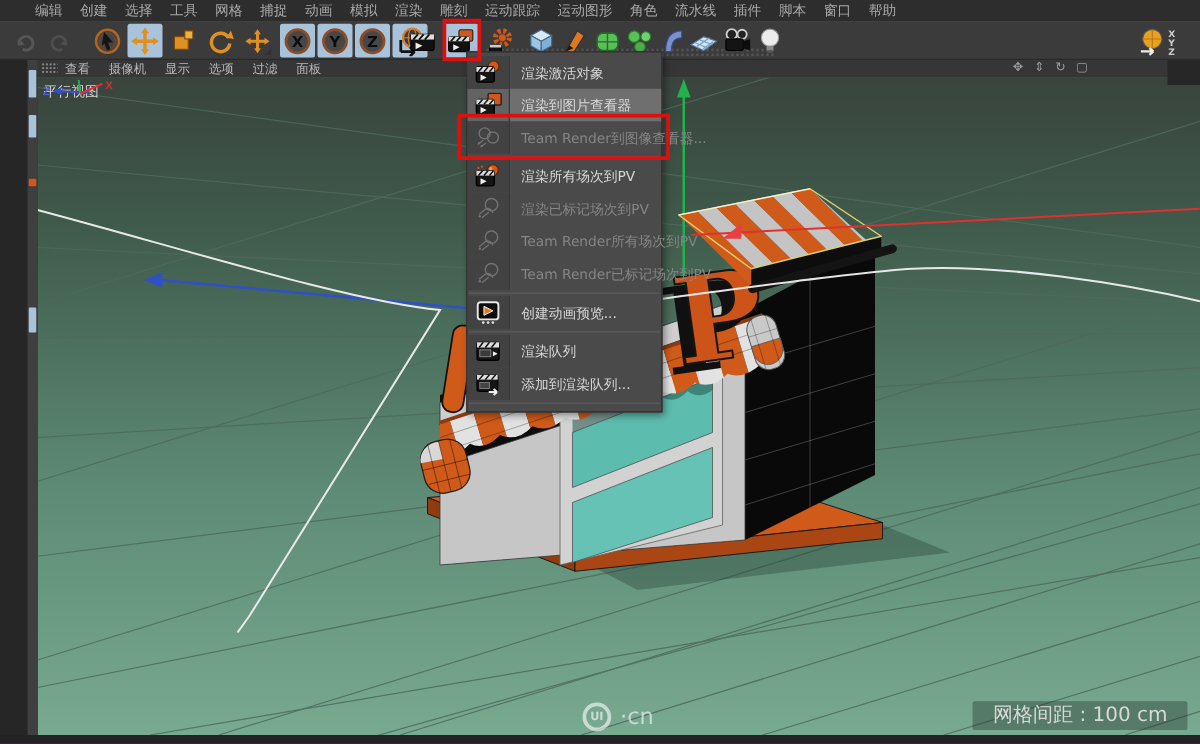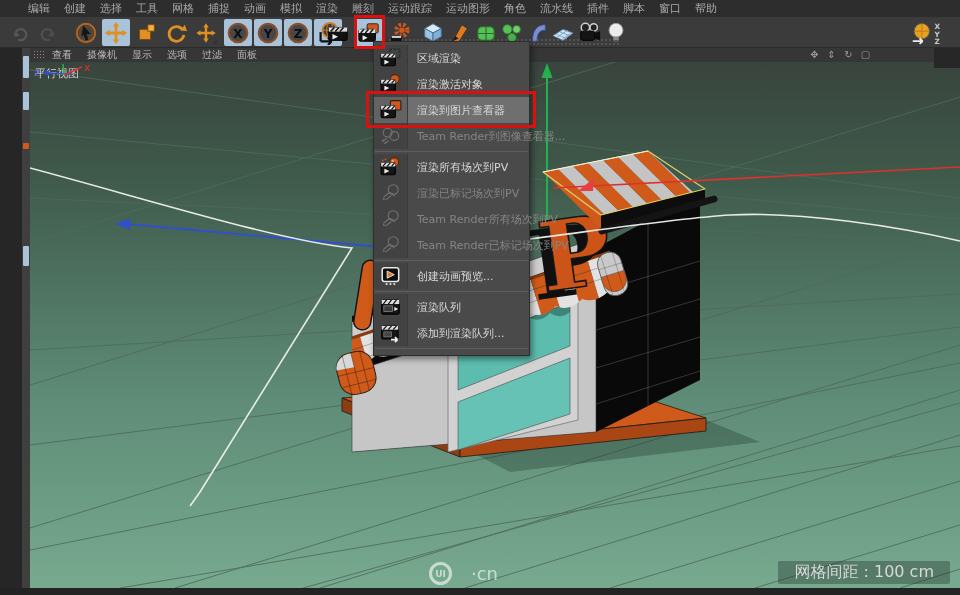--- a/index.html
+++ b/index.html
@@ -37,21 +37,21 @@
   .vp-nav { position:absolute; right:88px; top:0; height:15px; display:flex; gap:4px; align-items:center; }
   .vp-nav span { font-size:10px; color:#9a9a9a; width:13px; text-align:center; }
   .vp-corner { position:absolute; right:0; top:0; width:26px; height:21px; background:#272727; }
 
   
   .viewport { position:absolute; left:30px; top:62px; width:930px; height:526px; z-index:1; }
   .viewport svg { position:absolute; left:0; top:0; }
   .vp-label { position:absolute; left:5px; top:4px; font-size:11px; color:#d6d6d6; z-index:5; }
   .grid-label { position:absolute; right:10px; bottom:4px; font-size:16px; color:#d8d8d8;
     background:rgba(25,40,33,.35); padding:1px 16px; border-radius:2px; z-index:5; }
-  .watermark { position:absolute; left:399px; bottom:3px; display:flex; align-items:center; gap:19px;
+  .watermark { position:absolute; left:436px; bottom:3px; display:flex; align-items:center; gap:7px;
     opacity:.6; z-index:5; }
   .watermark .circ { width:23px; height:23px; border:3px solid #fff; border-radius:50%;
     color:#fff; font-size:9px; font-weight:bold; display:flex; align-items:center; justify-content:center; }
   .watermark .suf { color:#fff; font-size:18px; }
   .axis-gizmo { position:absolute; left:4px; bottom:16px; width:90px; height:26px; z-index:5; }
 
   
   .menu-panel { position:absolute; left:373px; top:41px; width:157px; background:#4a4a4a;
     border:1px solid #2e2e2e; box-shadow:2px 3px 6px rgba(0,0,0,.45); z-index:40; padding:3px 0 4px 0; }
   .mrow { display:flex; align-items:center; height:26px; cursor:default; }
@@ -456,32 +456,20 @@
       <line x1="16" y1="11" x2="42" y2="12" stroke="#3050c8" stroke-width="1.6"></line>
       <polygon points="12,11 19,8 19,14" fill="#3050c8"></polygon>
       <line x1="34" y1="12" x2="33" y2="2" stroke="#22b14c" stroke-width="1.6"></line>
       <line x1="34" y1="13" x2="52" y2="5" stroke="#e03030" stroke-width="1.6"></line>
       <text x="54" y="9" font-size="11" fill="#e03030">x</text>
     </svg>
   </div>
 
   <div class="menu-panel">
 
-    <div class="mrow">
-      <div class="micon">
-        <svg viewBox="0 0 20 18">
-            <rect x="9" y="1" width="9" height="8" fill="none" stroke="#2a2a2a" stroke-width="1.3" stroke-dasharray="2 1.5"></rect>
-            <rect x="1" y="5" width="13" height="11" rx="1.5" fill="#151515" stroke="#000"></rect>
-            <rect x="1" y="5" width="13" height="3.5" fill="#ddd"></rect>
-            <path d="M2.5 8.5 L5.5 5 M6.5 8.5 L9.5 5 M10.5 8.5 L13.5 5" stroke="#111" stroke-width="1.1"></path>
-            <polygon points="4,10.5 8.5,12.7 4,15" fill="#eee"></polygon>
-          </svg>
-      </div>
-      <span class="mlabel">区域渲染</span>
-    </div>
 
     <div class="mrow">
       <div class="micon">
         <svg viewBox="0 0 20 18">
             <circle cx="13.5" cy="4.5" r="4" fill="#d4571a" stroke="#5a2a0a"></circle>
             <rect x="1" y="5" width="13" height="11" rx="1.5" fill="#151515" stroke="#000"></rect>
             <rect x="1" y="5" width="13" height="3.5" fill="#ddd"></rect>
             <path d="M2.5 8.5 L5.5 5 M6.5 8.5 L9.5 5 M10.5 8.5 L13.5 5" stroke="#111" stroke-width="1.1"></path>
             <polygon points="4,10.5 8.5,12.7 4,15" fill="#eee"></polygon>
           </svg>

